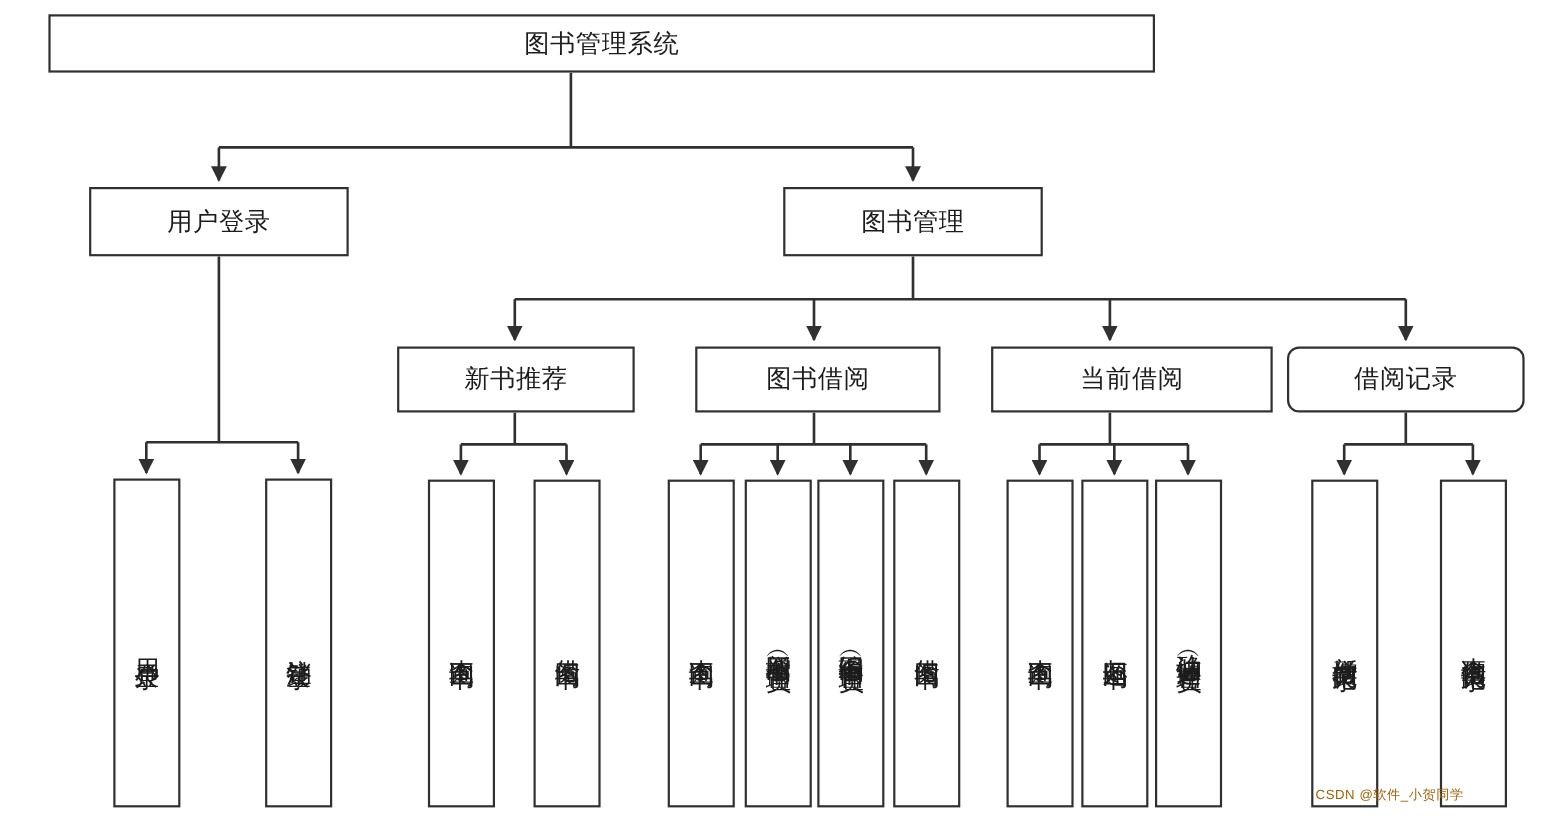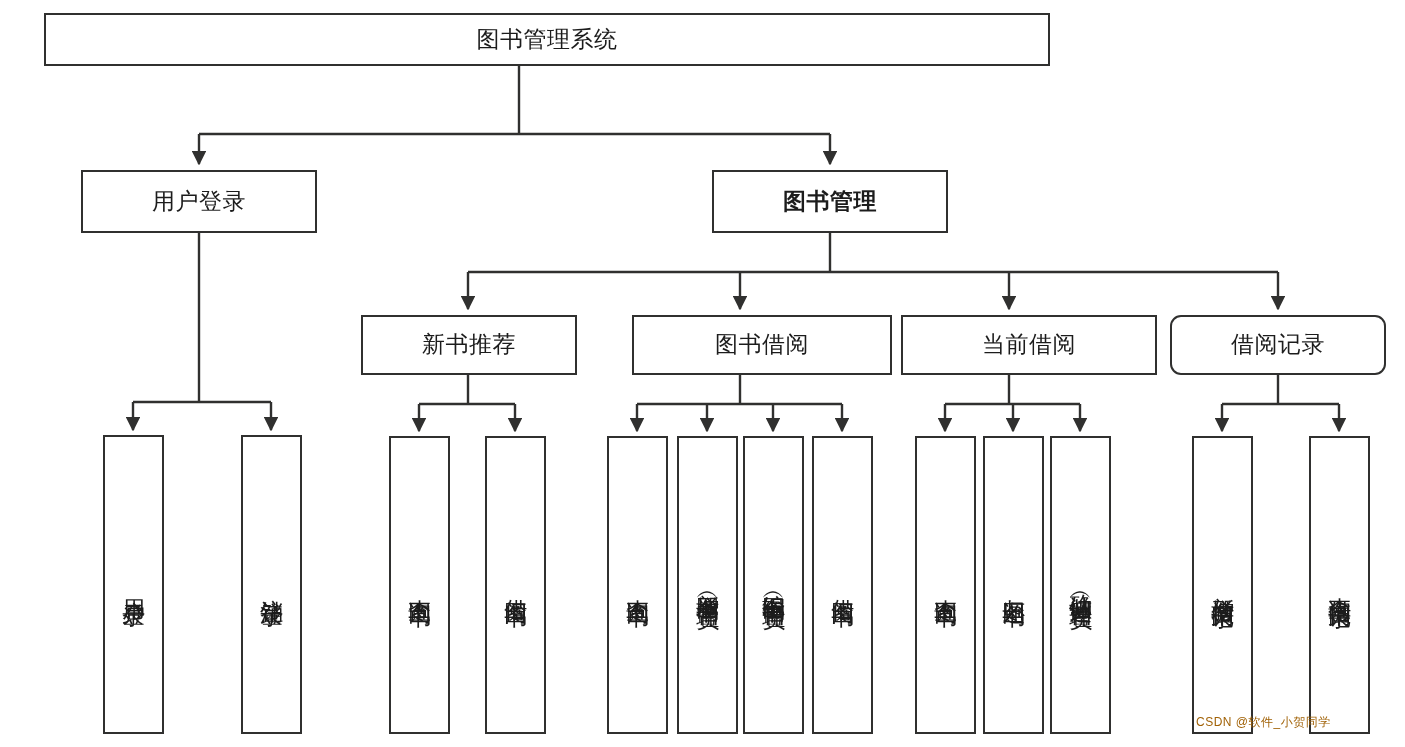--- a/index.html
+++ b/index.html
@@ -118,28 +118,28 @@
     </g>
   </svg>
 
   <div class="node horizontal" style="left:16px; top:13px; width:1006px; height:53px;margin-left:28px;">
     <span>图书管理系统</span>
   </div>
 
   <div class="node horizontal" style="left:81px; top:170px; width:236px; height:63px;">
     <span>用户登录</span>
   </div>
-  <div class="node horizontal" style="left:712px; top:170px; width:236px; height:63px;font-weight:bold;">
+  <div class="node horizontal" style="left:712px; top:170px; width:236px; height:63px;">
     <span>图书管理</span>
   </div>
 
   <div class="node horizontal" style="left:361px; top:315px; width:216px; height:60px;">
     <span>新书推荐</span>
   </div>
-  <div class="node horizontal" style="left:632px; top:315px; width:260px; height:60px;">
+  <div class="node horizontal" style="left:632px; top:315px; width:223px; height:60px;">
     <span>图书借阅</span>
   </div>
   <div class="node horizontal" style="left:901px; top:315px; width:256px; height:60px;">
     <span>当前借阅</span>
   </div>
   <div class="node horizontal" style="left:1170px; top:315px; width:216px; height:60px;border-radius:11px;">
     <span>借阅记录</span>
   </div>
 
   <div class="node vertical" style="left:103px; top:435px; width:61px; height:299px;">

